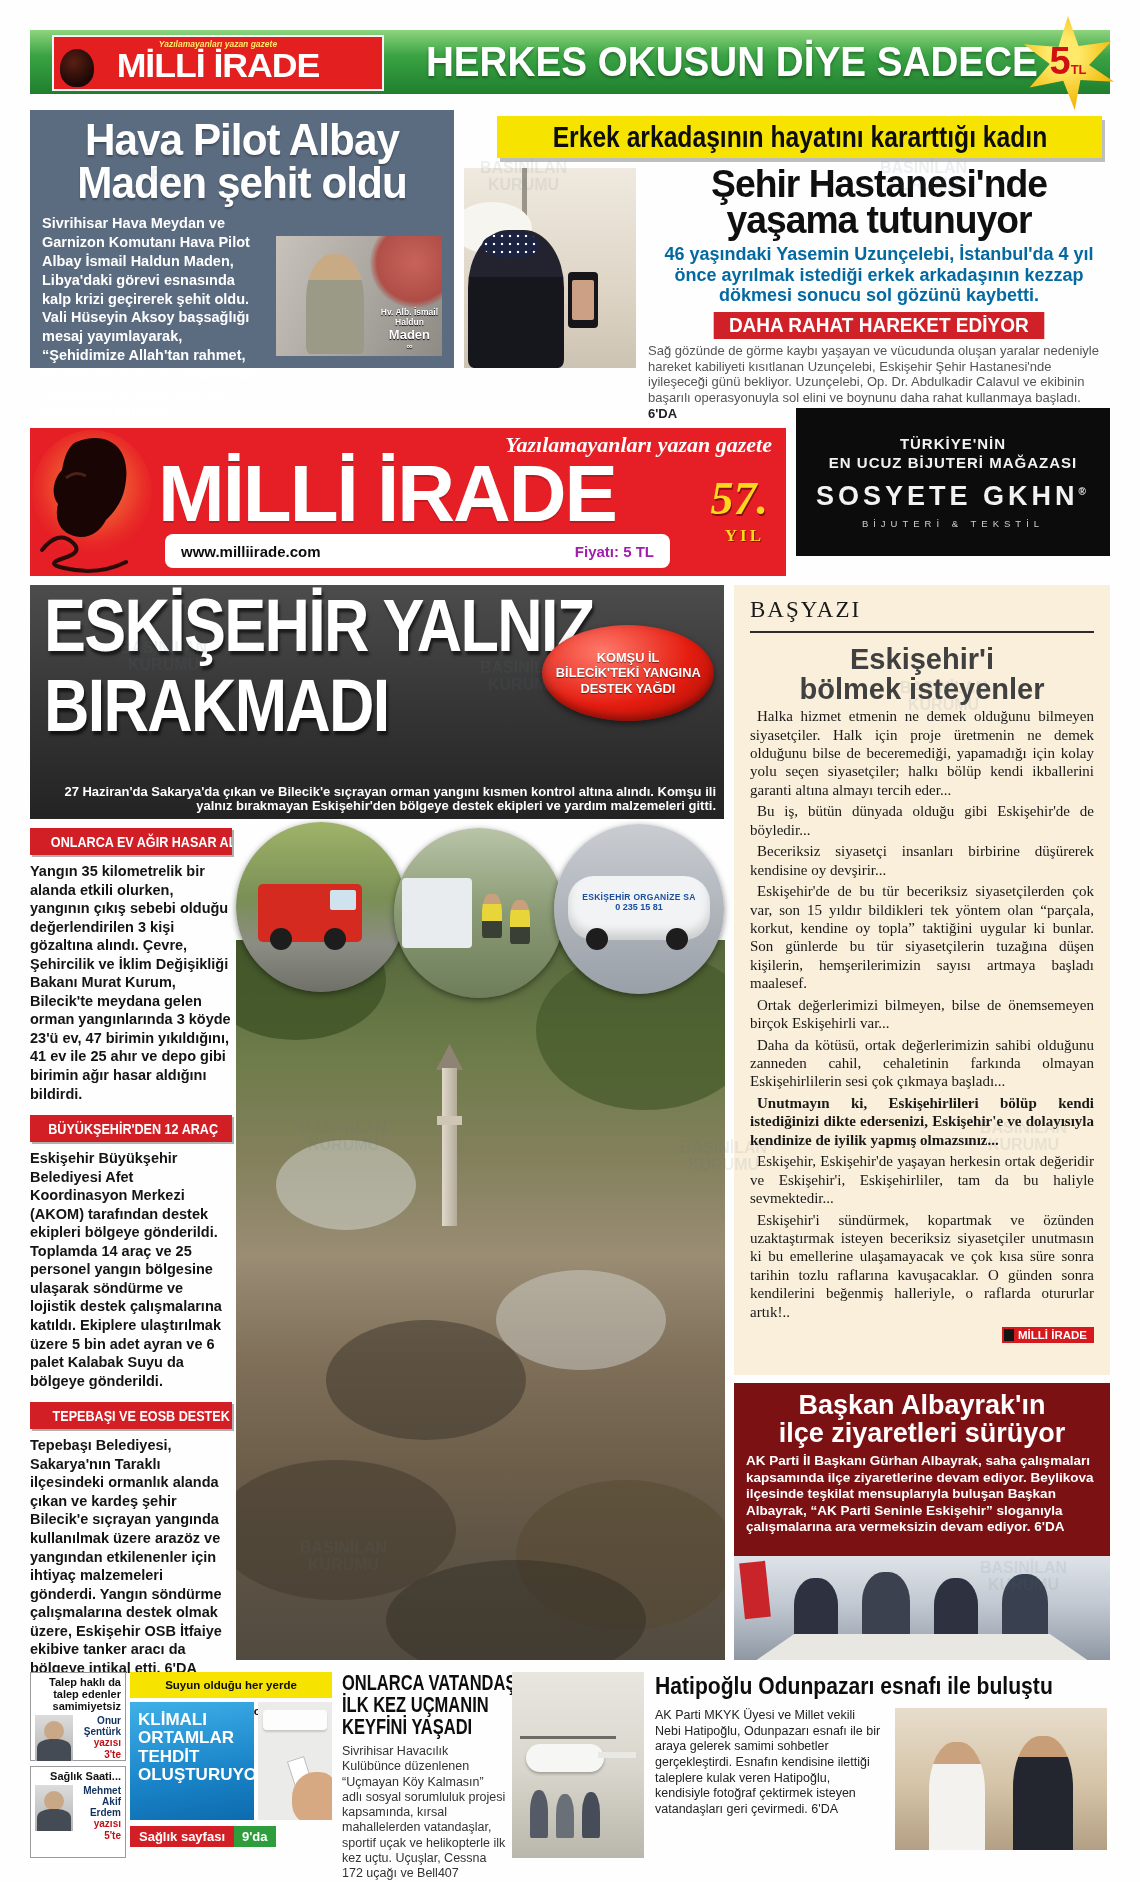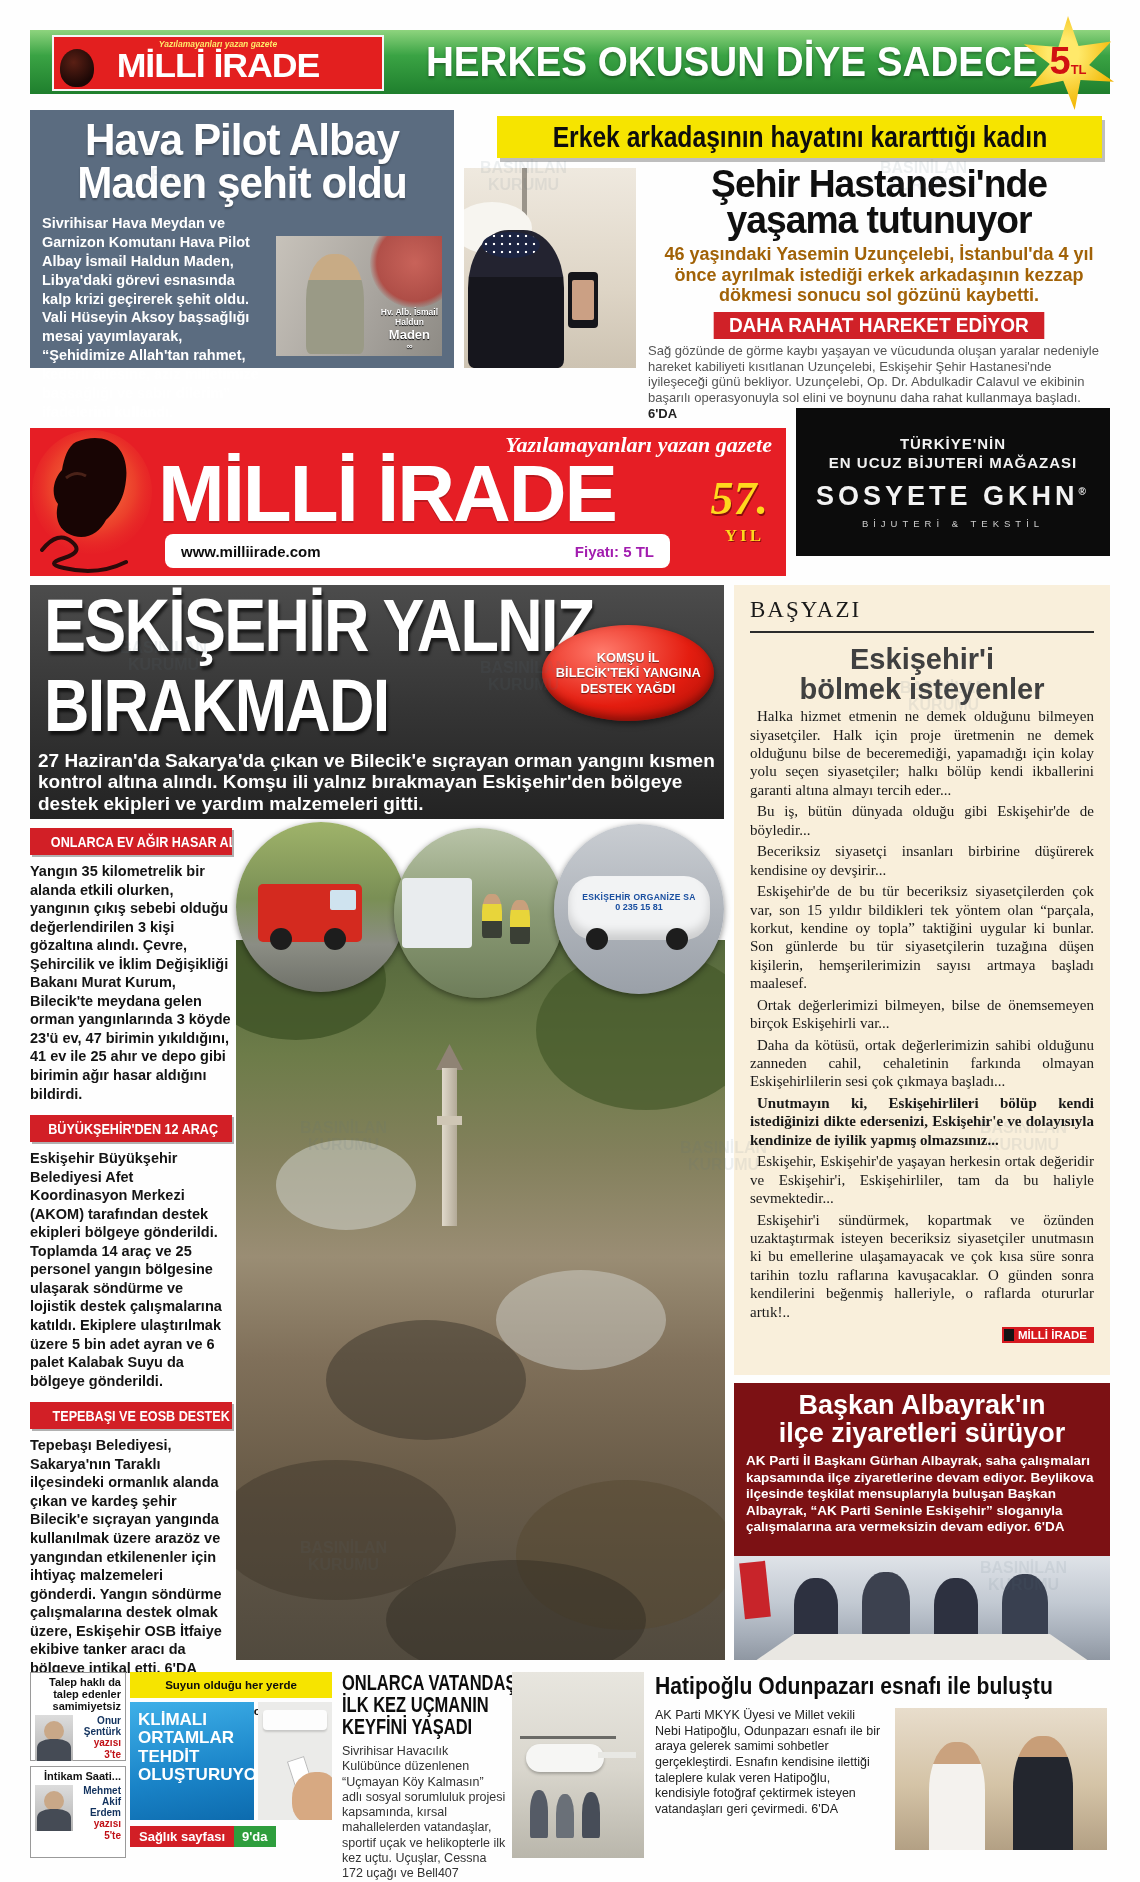--- a/index.html
+++ b/index.html
@@ -57,21 +57,21 @@
   .hosp-woman{position:absolute;left:4px;top:62px;width:96px;height:138px;border-radius:42% 42% 6% 6%;
       background:linear-gradient(180deg,#232330 0 34%,#16161d 34% 100%);}
   .hosp-band{position:absolute;left:18px;top:64px;width:58px;height:26px;border-radius:50%;
       background:radial-gradient(circle,#fff 1.2px,transparent 1.6px) 0 0/8px 8px,#1c2442;}
   .hosp-phone{position:absolute;left:104px;top:104px;width:30px;height:56px;background:#15151a;
       border-radius:4px;}
   .hosp-phone i{position:absolute;left:4px;top:8px;width:22px;height:40px;background:#cba084;border-radius:2px;}
   .hosp-right{position:absolute;left:184px;top:56px;width:462px;}
   .hosp-hl{text-align:center;color:#0f0f0f;font-weight:900;font-size:38px;line-height:.95;
       letter-spacing:-1px;transform:scaleX(.98);transform-origin:center;}
-  .hosp-sub{margin-top:6px;text-align:center;font-weight:800;font-size:18px;line-height:1.14;color:#a16207;}
+  .hosp-sub{margin-top:6px;text-align:center;font-weight:800;font-size:18px;line-height:1.14;color:#0369a1;}
   .hosp-label-wrap{text-align:center;margin-top:6px;}
   .hosp-label{display:inline-block;background:#d02128;color:#fff;font-weight:900;font-size:20px;
       padding:2px 16px;transform:scaleX(.95);}
   .hosp-body{margin-top:4px;font-size:13px;line-height:1.22;color:#555;}
   .hosp-body .pref{font-weight:900;color:#222;}
   
   .masthead{left:30px;top:428px;width:756px;height:148px;background:#e61e25;overflow:hidden;}
   .mast-tagline{position:absolute;right:14px;top:4px;color:#fff;font-family:"Liberation Serif",serif;
       font-style:italic;font-weight:700;font-size:22px;}
   .mast-title{position:absolute;left:128px;top:26px;color:#fff;font-weight:900;font-size:80px;
@@ -98,22 +98,22 @@
       background:linear-gradient(180deg,#4c4c4c 0%,#343434 55%,#232323 100%);overflow:hidden;}
   .lead-hl{position:absolute;left:14px;color:#fff;font-weight:900;font-size:74px;line-height:1;
       letter-spacing:-2px;white-space:nowrap;transform:scaleX(.85);transform-origin:left;
       text-shadow:2px 4px 3px rgba(0,0,0,.6);}
   .lead-badge{position:absolute;right:10px;top:40px;width:172px;height:96px;border-radius:50%;
       background:radial-gradient(ellipse at 35% 28%,#ff7a6b 0%,#e41d10 55%,#a30c04 100%);
       box-shadow:0 3px 6px rgba(0,0,0,.5), inset 0 -4px 8px rgba(0,0,0,.35);
       display:flex;flex-direction:column;align-items:center;justify-content:center;text-align:center;}
   .lead-badge div{color:#fff;font-weight:900;font-size:13.5px;line-height:1.15;white-space:nowrap;
       transform:scaleX(.95);text-shadow:0 1px 1px rgba(0,0,0,.5);}
-  .lead-sub{position:absolute;left:8px;right:8px;bottom:5px;text-align:left;color:#fff;
-      font-weight:800;font-size:19px;line-height:1.12;}
+  .lead-sub{position:absolute;left:8px;right:8px;bottom:5px;text-align:right;color:#fff;
+      font-weight:800;font-size:13px;line-height:1.12;}
   
   .leftcol{left:30px;top:828px;width:202px;}
   .seclabel{background:#d21f26;color:#fff;font-weight:900;font-size:15px;text-align:center;
       padding:5px 2px;box-shadow:2px 2px 0 rgba(0,0,0,.3);overflow:hidden;}
   .seclabel span{display:inline-block;white-space:nowrap;transform:scaleX(.84);transform-origin:center;}
   .secbody{font-weight:700;font-size:14.5px;line-height:1.28;color:#141414;margin:7px 0 12px;}
   
   .mainphoto{left:236px;top:822px;width:489px;height:838px;}
   .circ{position:absolute;width:170px;height:170px;border-radius:50%;overflow:hidden;
       box-shadow:0 2px 6px rgba(0,0,0,.45);z-index:3;}
@@ -413,21 +413,21 @@
           <i></i>
           <b></b>
         </div>
       <div class="col-by">
         <div class="col-name">Onur Şentürk</div>
         <div class="col-ref">yazısı 3'te</div>
       </div>
     </div>
   </div>
   <div class="colbox" style="left:30px;top:1766px;height:92px;">
-    <div class="col-title">İntikam Saati...</div>
+    <div class="col-title">Sağlık Saati...</div>
     <div class="col-row">
       <div class="col-photo">
           <i></i>
           <b></b>
         </div>
       <div class="col-by">
         <div class="col-name">Mehmet Akif Erdem</div>
         <div class="col-ref">yazısı 5'te</div>
       </div>
     </div>

